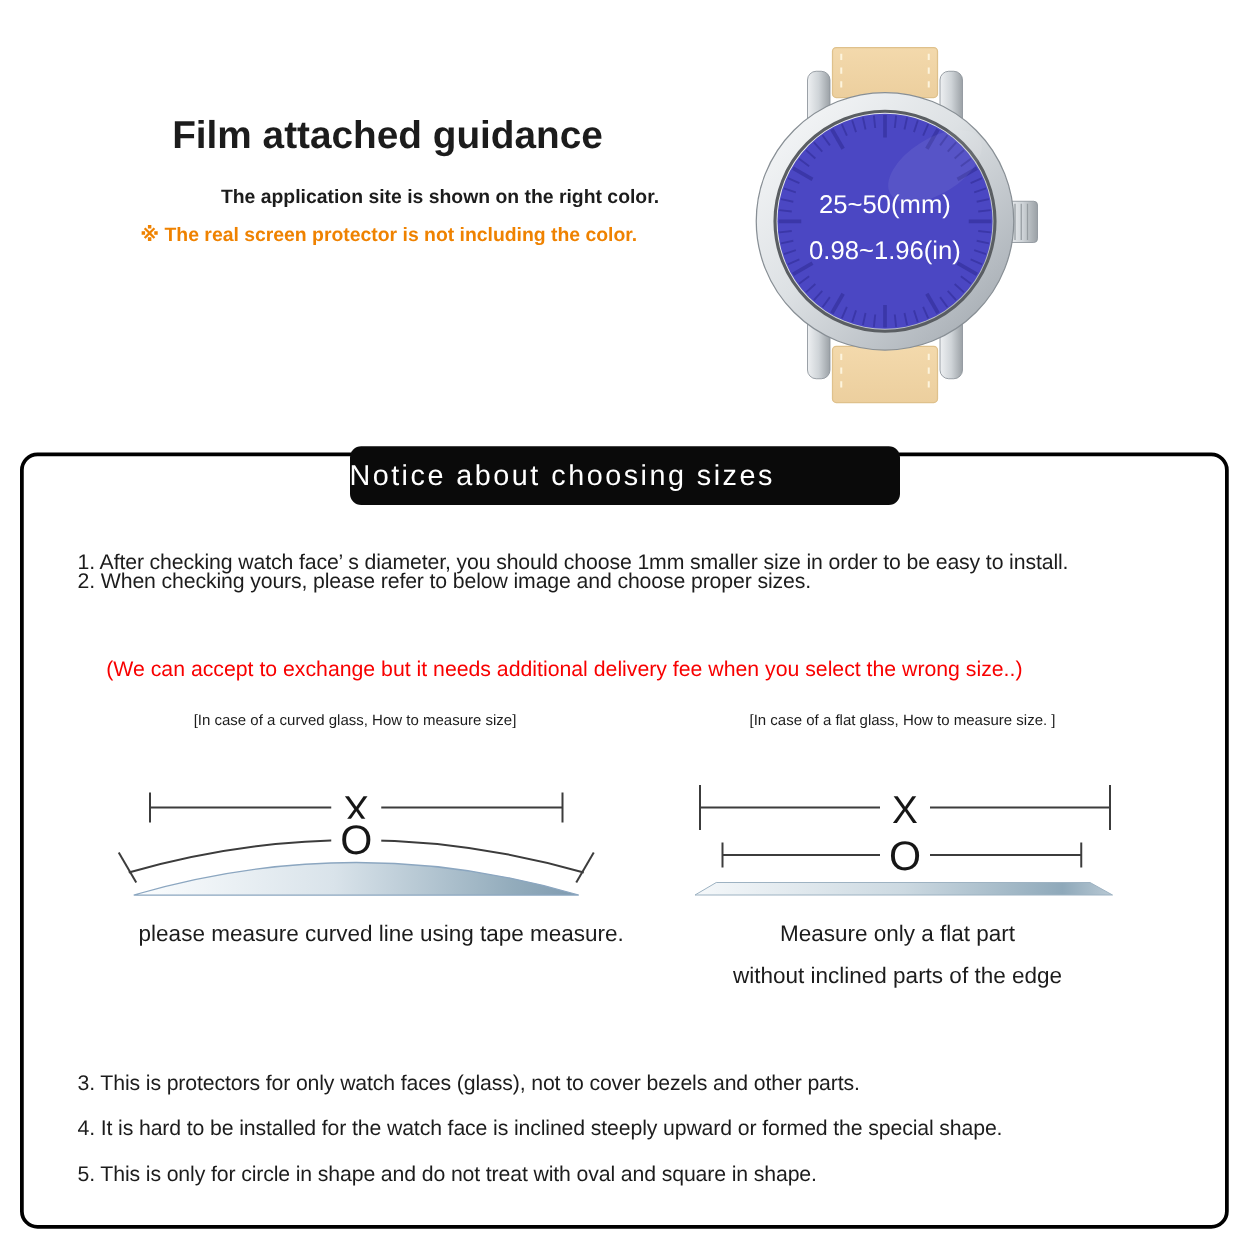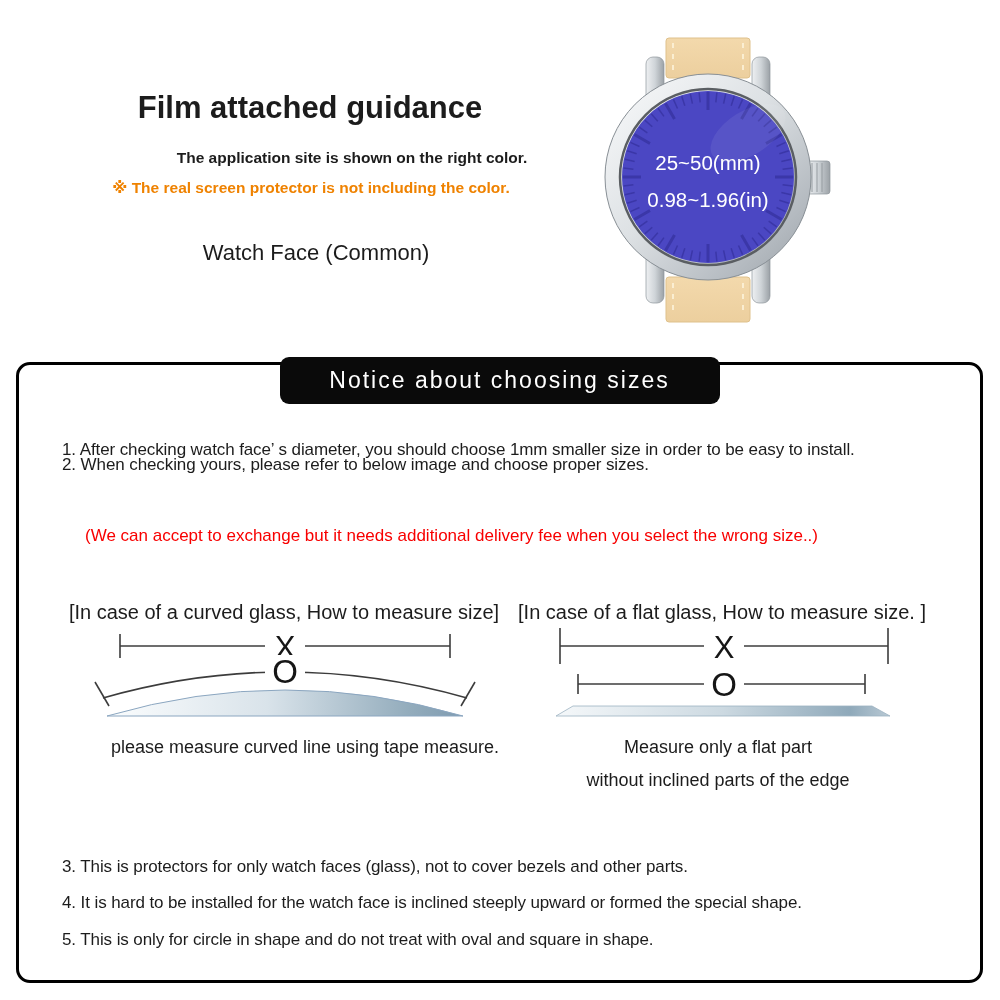--- a/index.html
+++ b/index.html
@@ -15,26 +15,26 @@
   .intro-warn{left:0;top:179px;width:622px;font-size:15.5px;font-weight:700;color:#ef8200;}
   .watch-label{left:0;top:240px;width:632px;font-size:22px;}
   
   .notice-box{
     left:16px;top:362px;width:961px;height:615px;
     border:3px solid #000;border-radius:14px;background:#fff;
   }
   .notice-header{
     position:absolute;left:50%;top:-8px;transform:translateX(-50%);
     width:440px;height:47px;background:#0a0a0a;border-radius:9px;
-    color:#fff;font-size:23px;letter-spacing:2px;text-align:center;line-height:46px;
+    color:#fff;font-size:23px;letter-spacing:2px;text-align:left;line-height:46px;
   }
   .nitem{position:absolute;left:43px;width:900px;font-size:17px;letter-spacing:-0.1px;color:#1c1c1c;}
   .nitem-1{top:55px;margin-top:20px;} .nitem-2{top:90px;}
   .exchange-note{position:absolute;left:66px;top:125px;width:880px;font-size:17px;color:#f80000;margin-top:36px;}
-  .diag-head{position:absolute;top:236px;font-size:20px;}
+  .diag-head{position:absolute;top:204px;font-size:12px;}
   .diag-head-left{left:40px;width:450px;}
   .diag-head-right{left:478px;width:450px;}
   .diag-svg{position:absolute;top:255px;width:400px;height:100px;}
   .diag-svg-left{left:66px;}
   .diag-svg-right{left:529px;}
   .diag-cap{position:absolute;top:366px;font-size:18px;line-height:33px;}
   .diag-cap-left{left:46px;width:480px;}
   .diag-cap-right{left:478px;width:442px;}
   .nitem-3{top:492px;} .nitem-4{top:528px;} .nitem-5{top:565px;}
   
@@ -42,21 +42,20 @@
   svg text{font-family:"Liberation Sans","DejaVu Sans",sans-serif;}
 </style>
 </head>
 <body>
 
 <div class="page">
 
   <div class="abs center intro-title">Film attached guidance</div>
   <div class="abs center intro-sub">The application site is shown on the right color.</div>
   <div class="abs center intro-warn">※ The real screen protector is not including the color.</div>
-  <div class="abs center watch-label">Watch Face (Common)</div>
 
   <svg class="abs watch-svg" viewBox="0 0 280 330">
     <defs>
       <linearGradient id="silver" x1="0" y1="0" x2="1" y2="1">
         <stop offset="0" stop-color="#fafbfc"></stop>
           <stop offset="0.45" stop-color="#dde1e4"></stop>
         <stop offset="0.8" stop-color="#b4bac0"></stop>
           <stop offset="1" stop-color="#9aa1a7"></stop>
       </linearGradient>
       <linearGradient id="lug" x1="0" y1="0" x2="1" y2="0">

